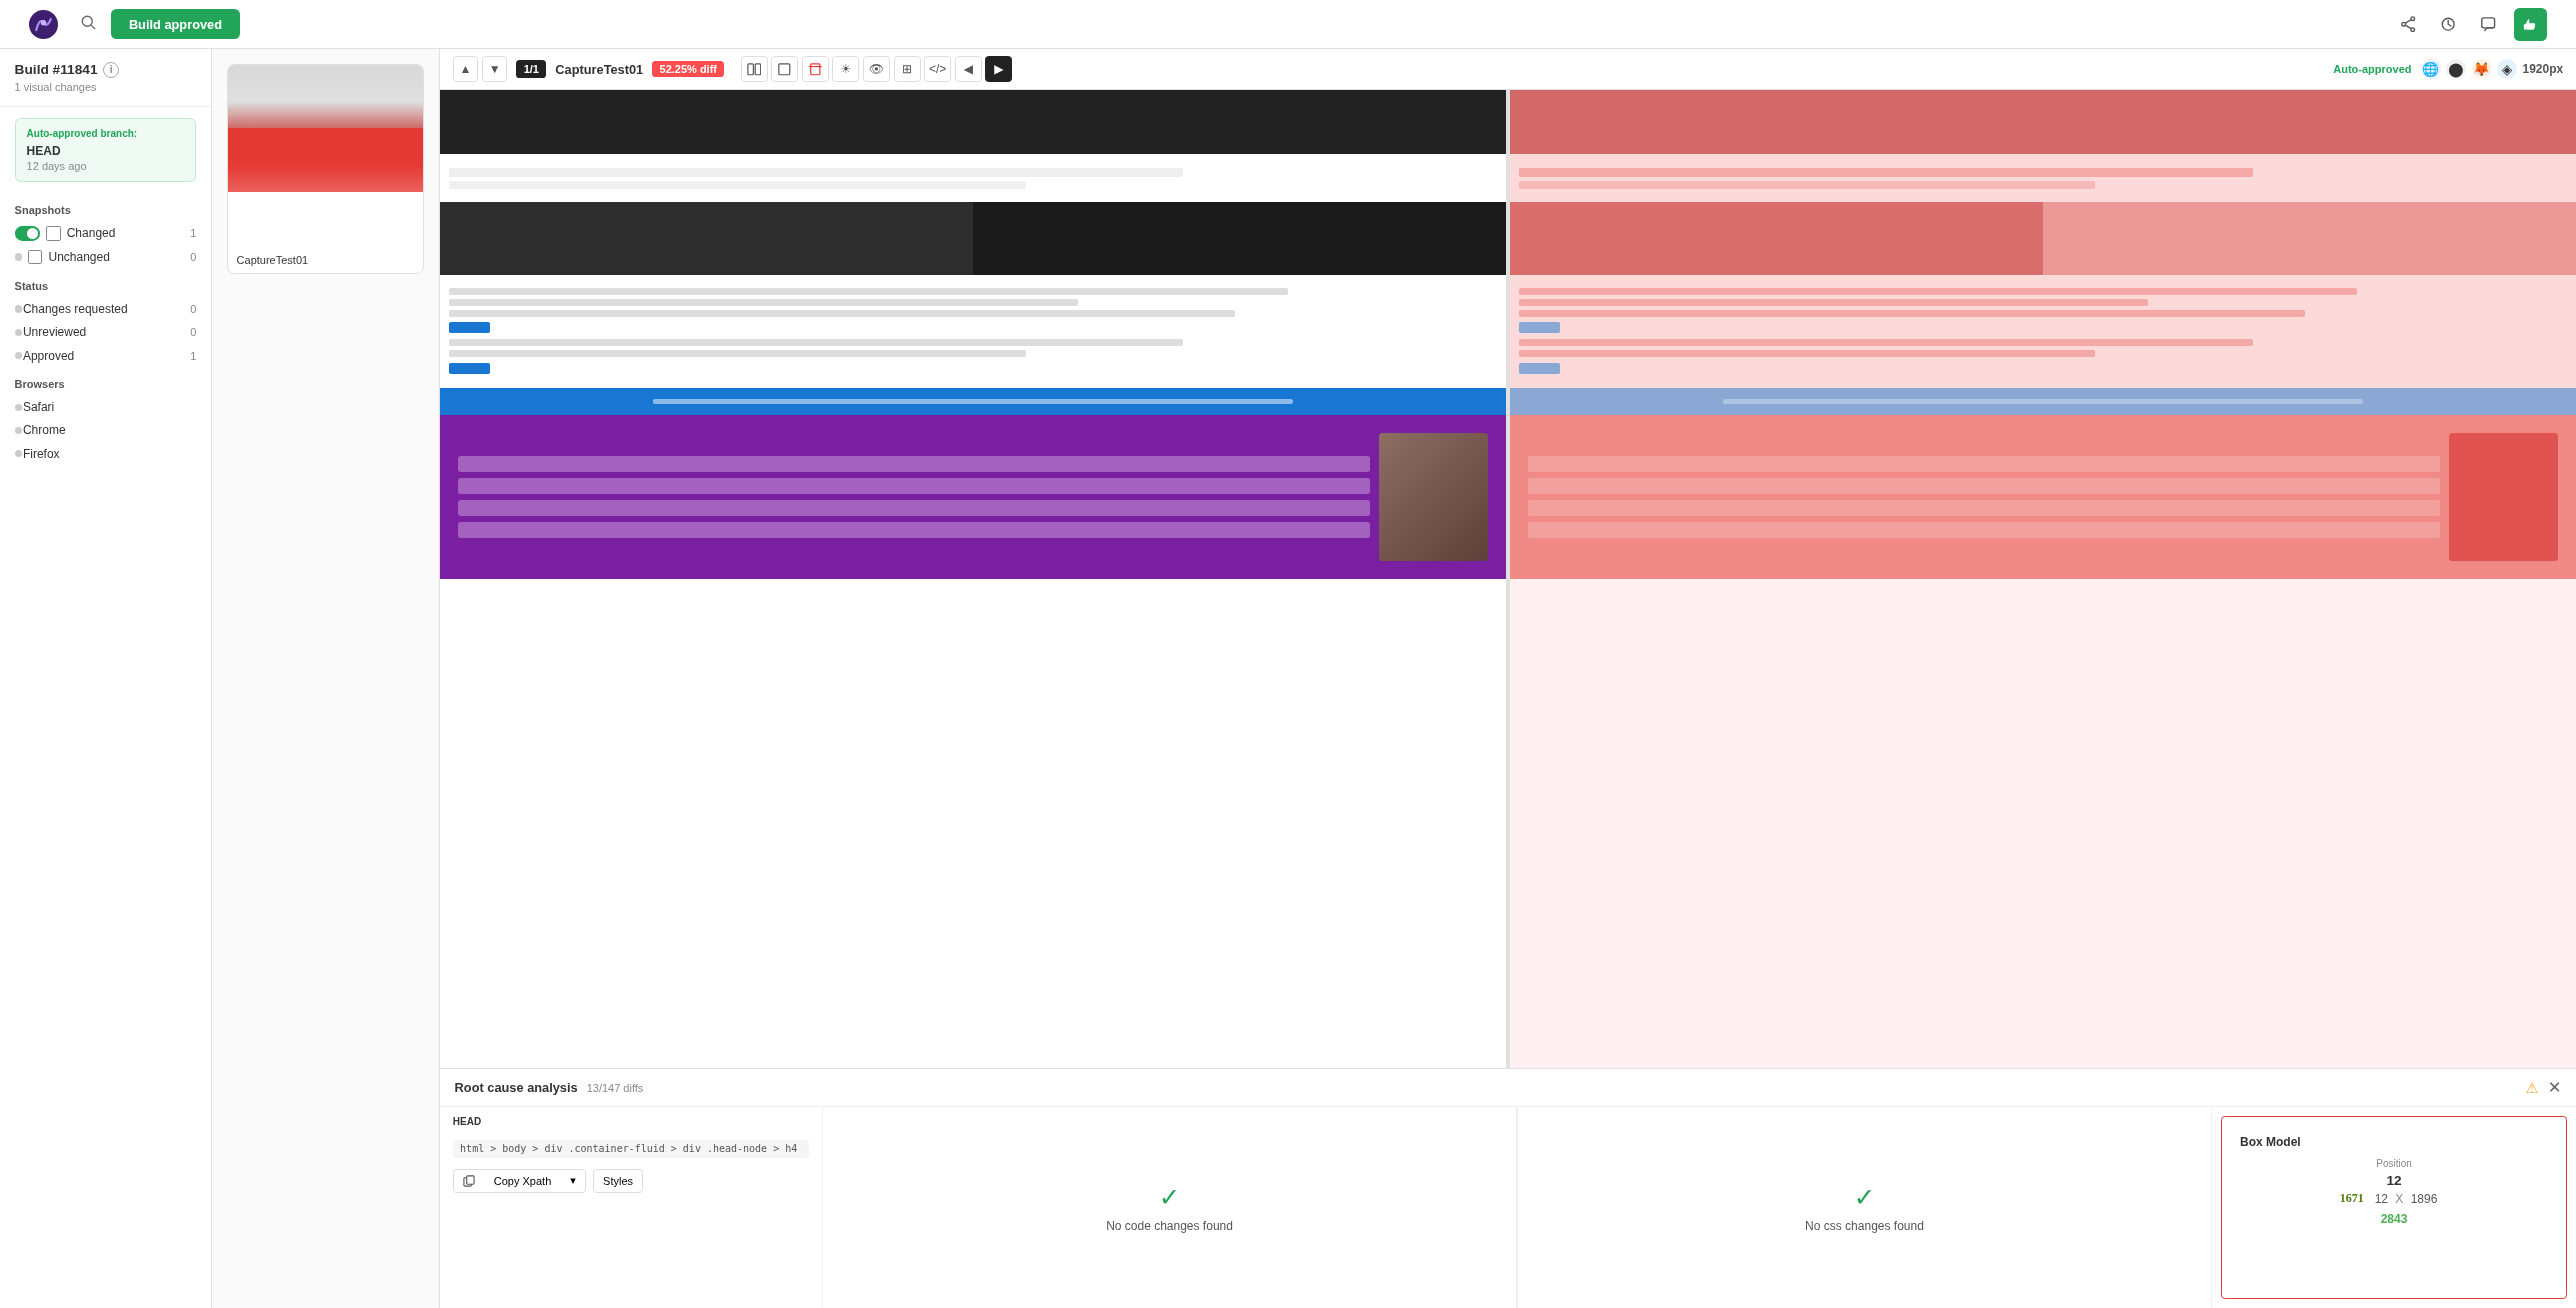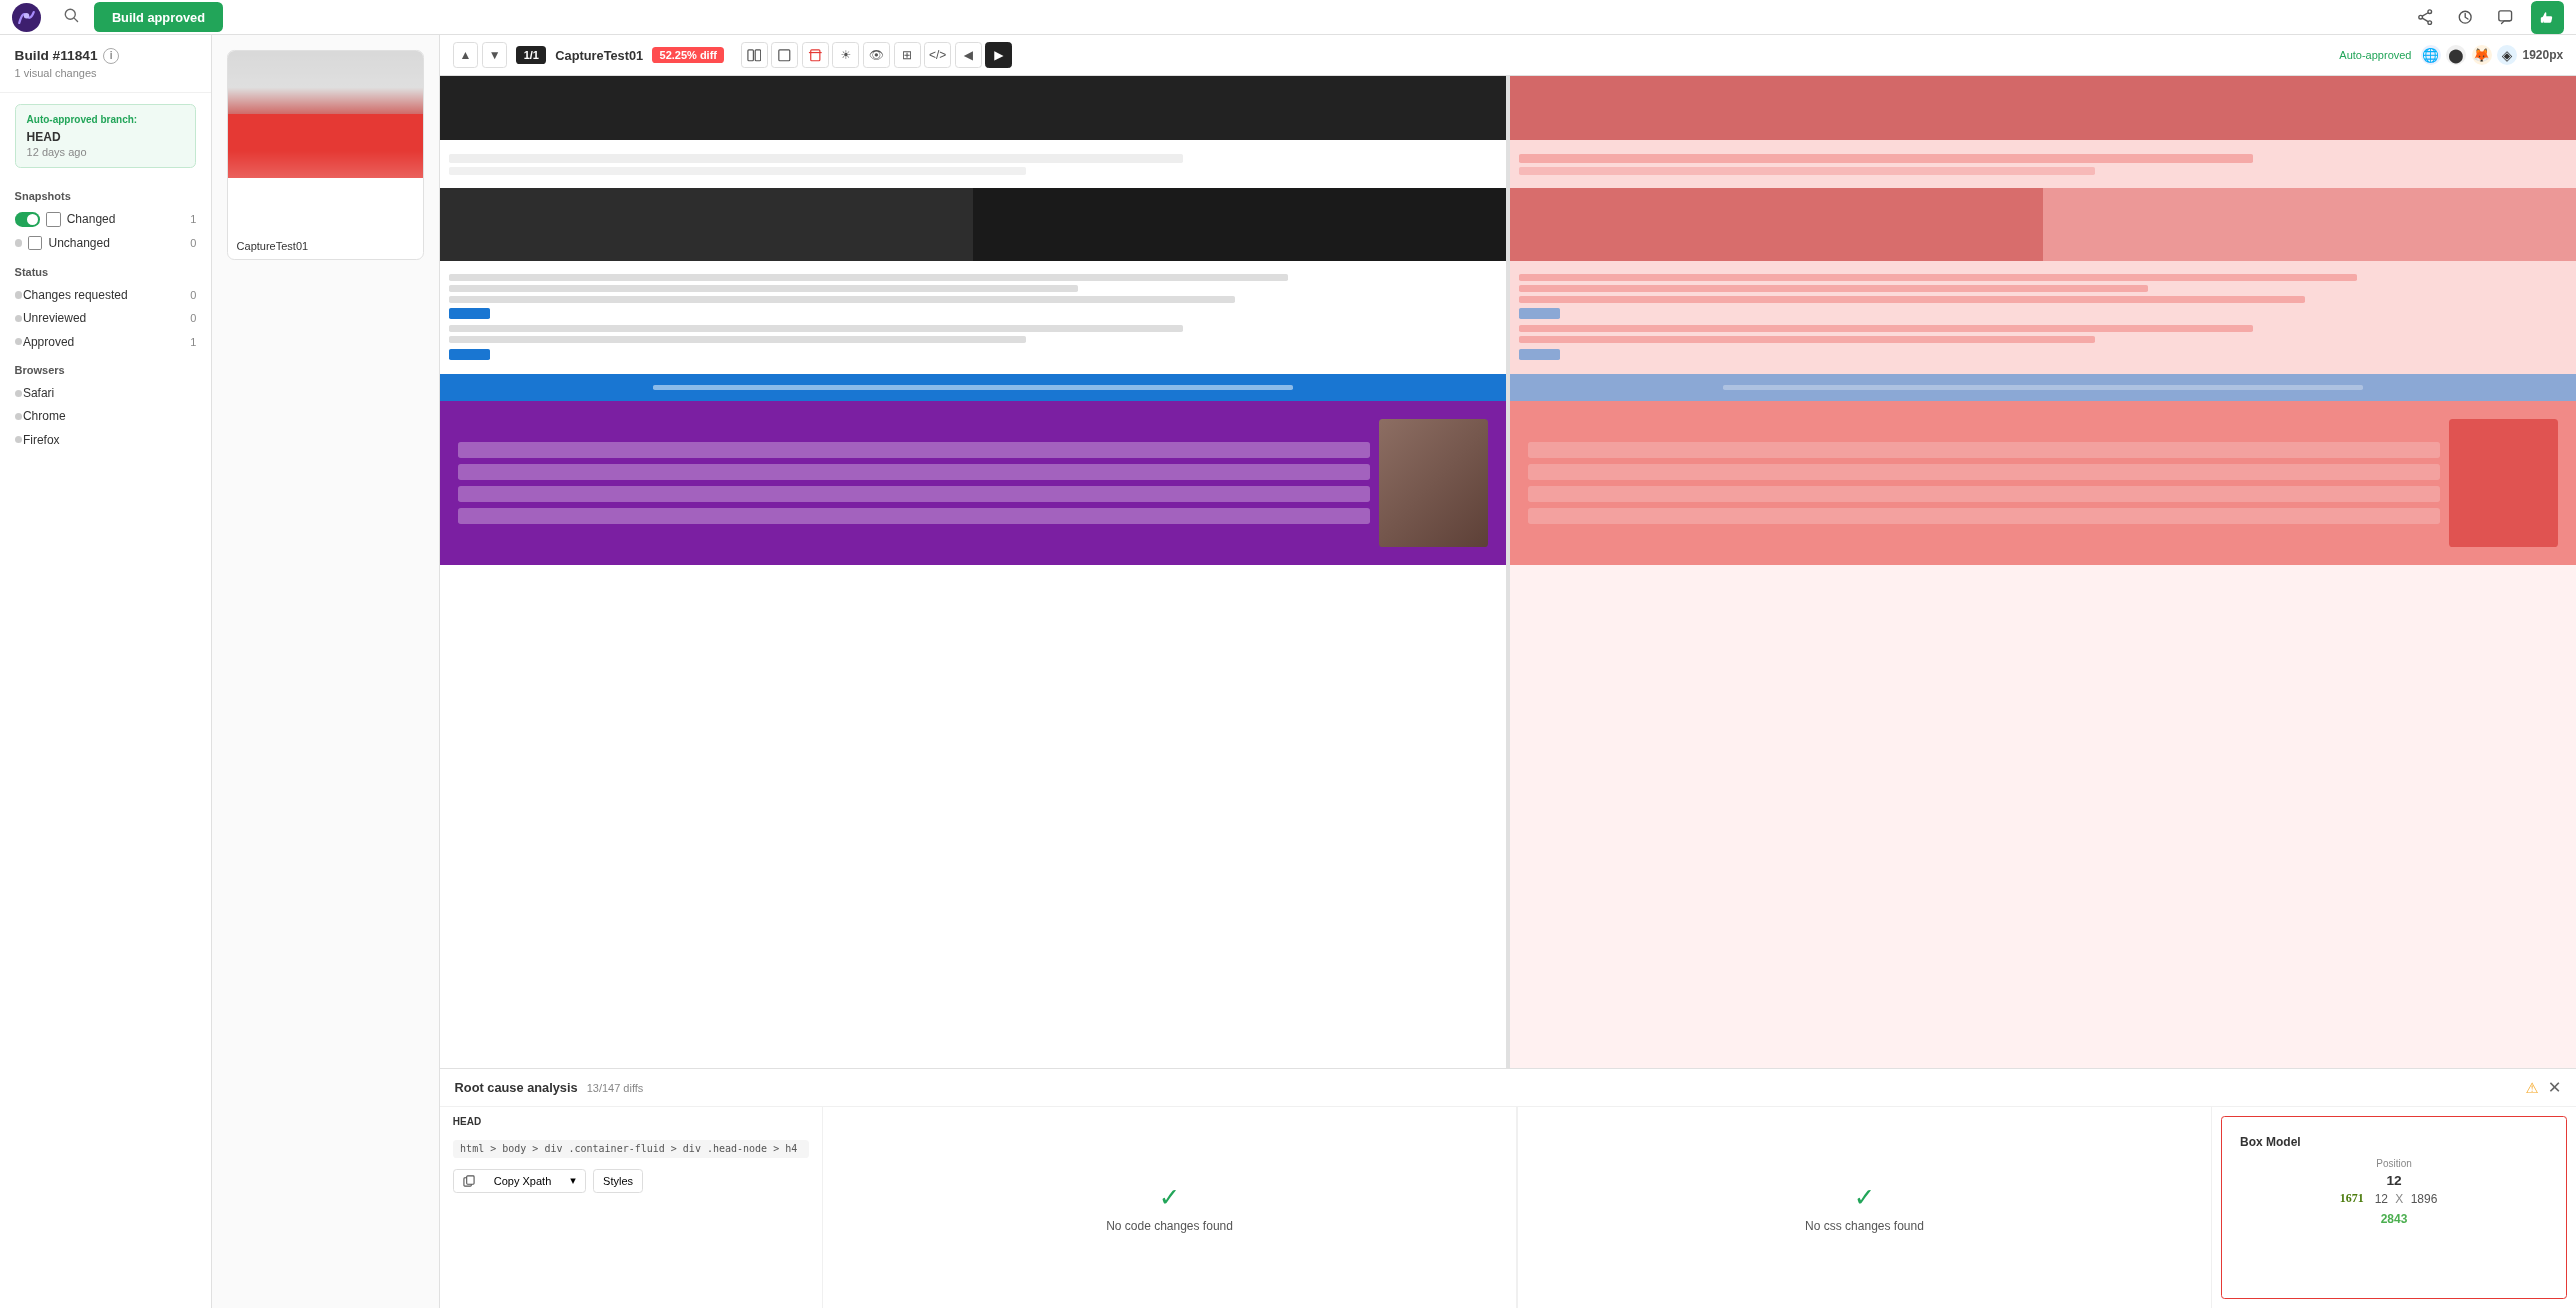--- a/index.html
+++ b/index.html
@@ -1,19 +1,19 @@
 <!DOCTYPE html>
 <html style="font-size:14.6px"><head>
   <meta charset="utf-8">
   <style>
     * { box-sizing: border-box; margin: 0; padding: 0; }
     body { font-family: -apple-system, BlinkMacSystemFont, 'Segoe UI', sans-serif; background: #f5f5f5; display: flex; flex-direction: column; height: 100vh; overflow: hidden; font-size: 12px; color: #333; }
 
     
-    .top-bar { display: flex; align-items: center; background: #fff; border-bottom: 0.9px solid #e0e0e0; padding: 0 12px; height: 35px; flex-shrink: 0; gap: 14.6px; }
+    .top-bar { display: flex; align-items: center; background: #fff; border-bottom: 0.9px solid #e0e0e0; padding: 0 29px; height: 49px; flex-shrink: 0; gap: 14.6px; }
     .logo { width: 29px; height: 29px; }
     .logo svg { width: 29px; height: 29px; }
     .search-icon-btn { margin-left: 7.3px; cursor: pointer; color: #666; }
     .build-approved-btn { background: #22a559; color: #fff; border: none; border-radius: 5.5px; padding: 7.3px 18px; font-size: 12.8px; font-weight: 600; cursor: pointer; margin-left: auto; }
     .top-bar-right { display: flex; align-items: center; gap: 11px; margin-left: auto; }
     .icon-btn { width: 29px; height: 29px; display: flex; align-items: center; justify-content: center; cursor: pointer; color: #555; border-radius: 3.6px; }
     .approve-btn { background: #22a559; color: #fff; border: none; border-radius: 5.5px; width: 33px; height: 33px; display: flex; align-items: center; justify-content: center; cursor: pointer; font-size: 16.4px; }
 
     
     .main-layout { display: flex; flex: 1; overflow: hidden; }
@@ -262,21 +262,21 @@
         <div class="view-btn">☀</div>
         <div class="view-btn">👁</div>
         <div class="view-btn">⊞</div>
         <div class="view-btn">&lt;/&gt;</div>
         <div class="view-btn">◀</div>
         <div class="view-btn" style="background:#222;color:#fff;border-color:#222;">▶</div>
       </div>
 
       <div style="flex:1"></div>
 
-      <span style="color:#22a559;font-size:11px;font-weight:400;">Auto-approved</span>
+      <span style="color:#22a559;font-size:11px;font-weight:700;">Auto-approved</span>
 
       <div class="browser-icons">
         <div class="browser-icon" style="background:#e8f0fe;font-size:13.7px;">🌐</div>
         <div class="browser-icon" style="background:#f0f0f0;font-size:13.7px;">⬤</div>
         <div class="browser-icon" style="background:#fff3e0;font-size:13.7px;">🦊</div>
         <div class="browser-icon" style="background:#e3f2fd;font-size:13.7px;">◈</div>
         <div class="viewport-label">1920px</div>
       </div>
     </div>
 

